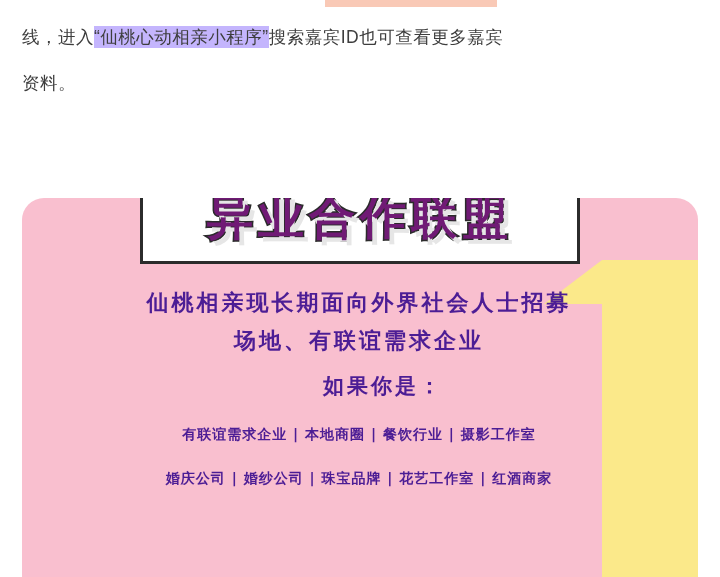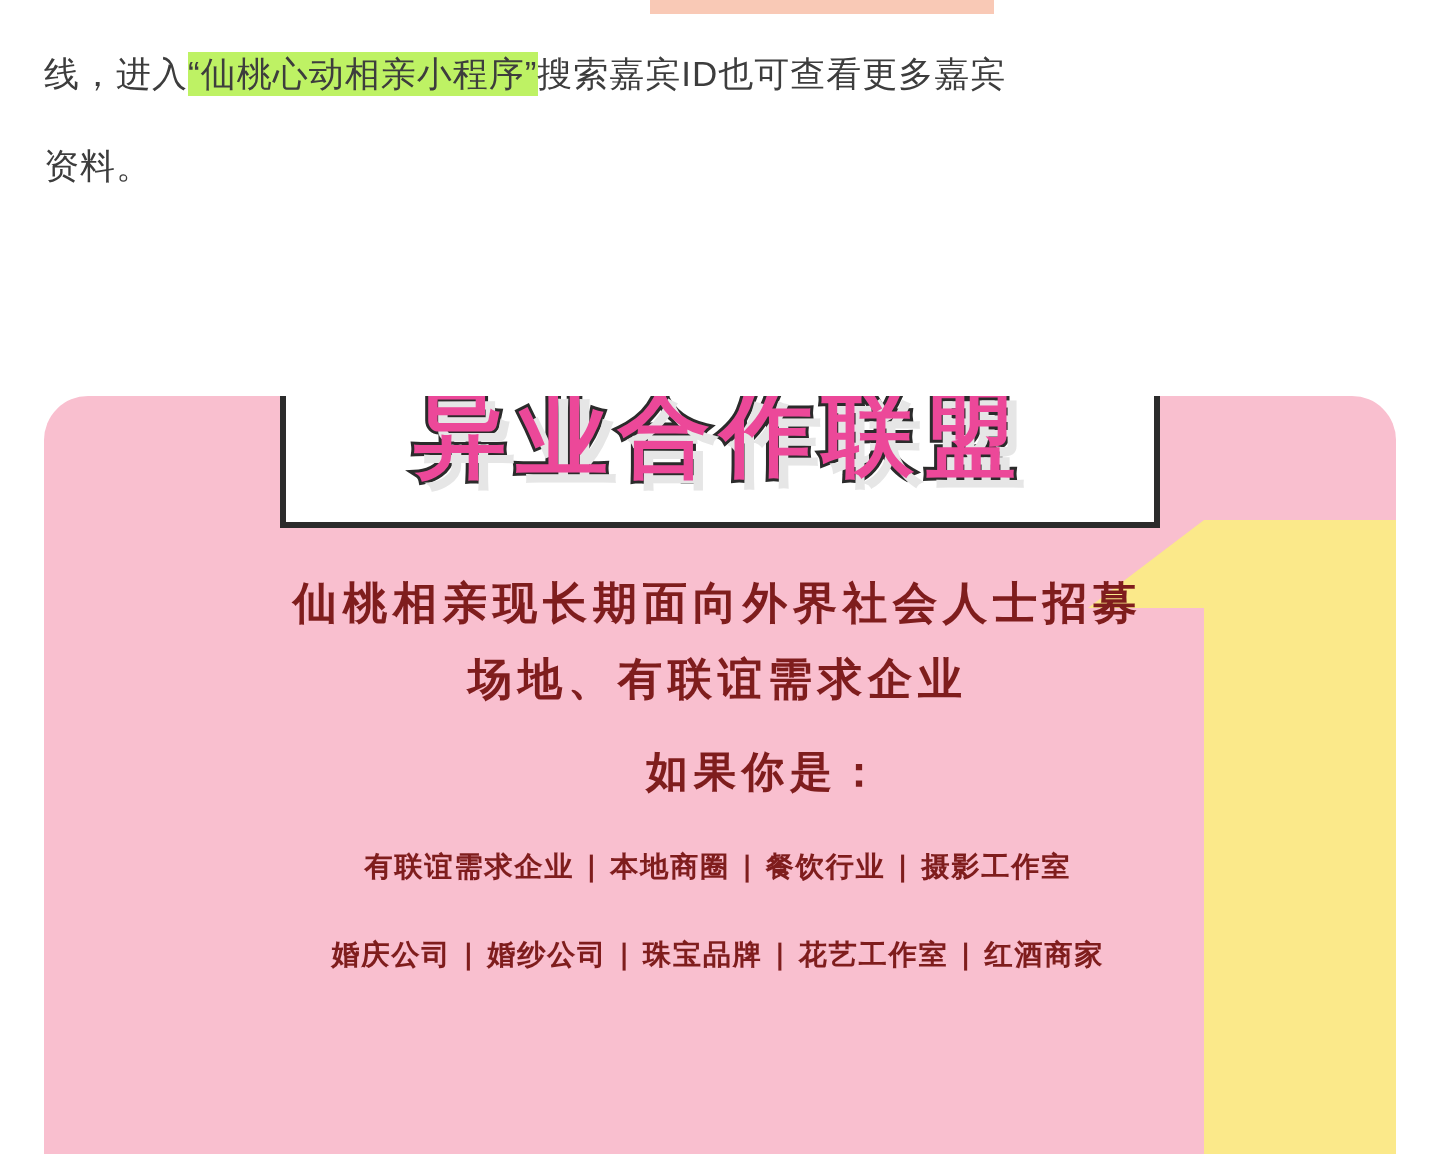--- a/index.html
+++ b/index.html
@@ -41,21 +41,21 @@
     box-sizing: border-box;
   }
   .para-line {
     font-size: 17.5px;
     line-height: 46px;
     color: #3d3d3d;
     letter-spacing: 0.5px;
     white-space: nowrap;
   }
   .hl-text {
-    background: #bef264;
+    background: #c4b5fd;
     padding: 1px 0;
     margin-top: 44px;
   }
 
   
   .poster {
     position: absolute;
     left: 22px;
     top: 198px;
     width: 676px;
@@ -96,32 +96,32 @@
   }
   .banner-title {
     position: absolute;
     left: 0; right: 0;
     top: 24px;
     text-align: center;
     font-family: "DejaVu Sans", sans-serif;
     font-size: 46px;
     font-weight: bold;
     letter-spacing: 5px;
-    color: #ec4899;
+    color: #701a75;
     -webkit-text-stroke: 3px #2b2b2b;
     paint-order: stroke fill;
     text-shadow: 5px 5px 0 #e6e6e6;
   }
 
   .poster-body {
     position: absolute;
     left: 0; right: 2px;
     top: 86px;
     text-align: center;
-    color: #7f1d1d;
+    color: #4c1d95;
     font-family: "DejaVu Sans", sans-serif;
     font-weight: bold;
   }
   .pb-line {
     font-size: 22px;
     line-height: 38px;
     letter-spacing: 3px;
   }
   .pb-sub {
     font-size: 21px;

